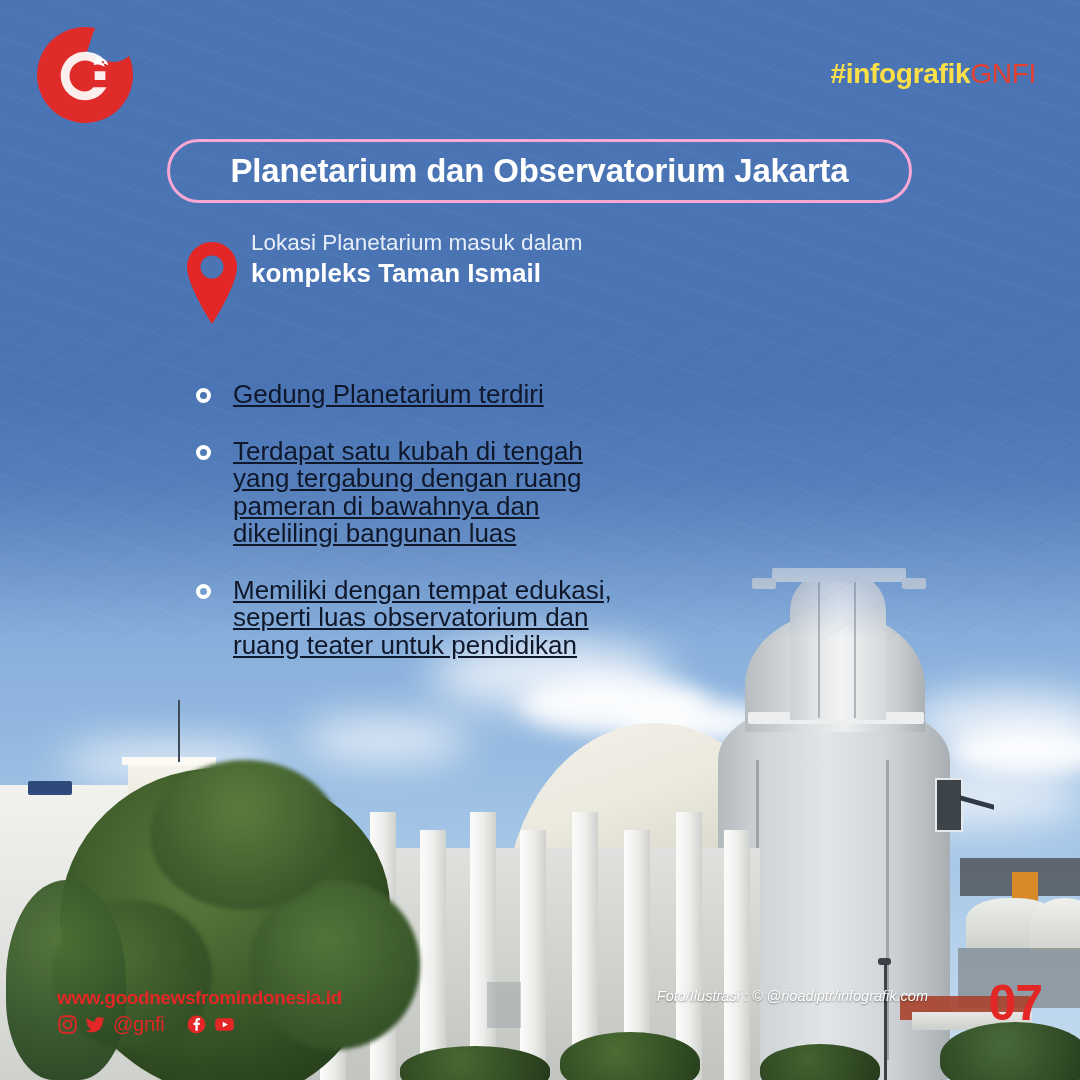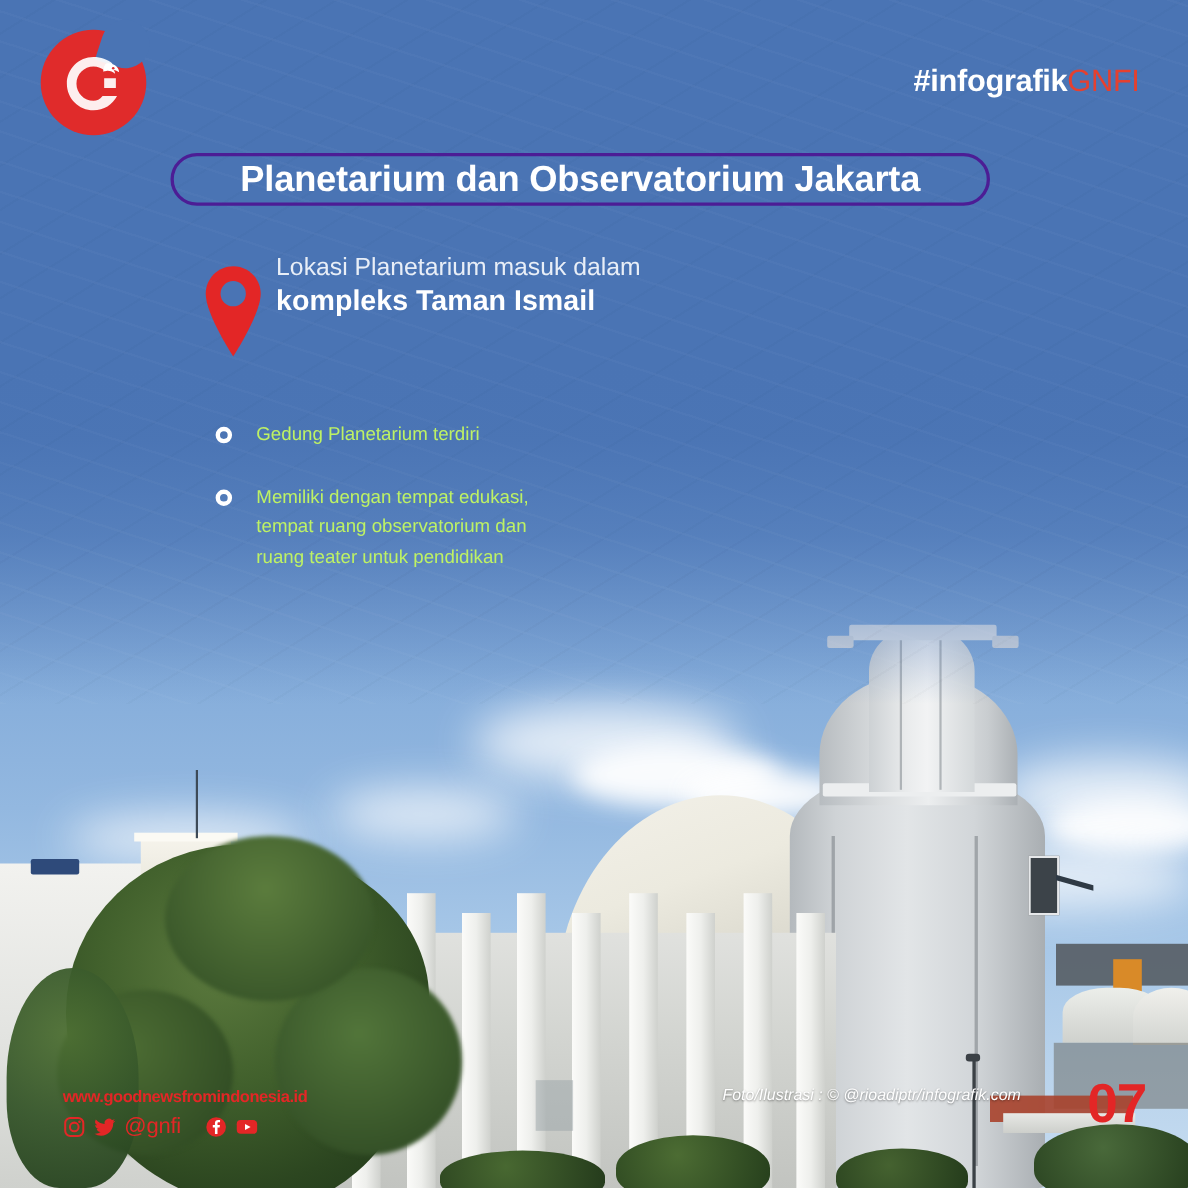--- a/index.html
+++ b/index.html
@@ -168,27 +168,27 @@
   .logo-glyph{
     position:absolute;left:50%;top:52%;transform:translate(-50%,-50%);
     width:62px;height:62px;
   }
 
   
   .hashtag{
     position:absolute;right:44px;top:58px;
     font-size:28px;letter-spacing:-.3px;white-space:nowrap;
   }
-  .hashtag .bold{font-weight:bold;color:#ffffff;}
+  .hashtag .bold{font-weight:bold;color:#fde047;}
   .hashtag .light{font-weight:normal;color:#e5402f;}
 
   
   .title-pill{
-    position:absolute;left:155px;top:139px;width:745px;height:48px;
-    border:3px solid #4c1d95;border-radius:34px;
+    position:absolute;left:167px;top:139px;width:745px;height:64px;
+    border:3px solid #f9a8d4;border-radius:34px;
     display:flex;align-items:center;justify-content:center;
   }
   .title-text{
     color:#fff;font-weight:bold;font-size:33px;letter-spacing:-.2px;white-space:nowrap;
   }
 
   
   .loc{position:absolute;left:183px;top:228px;width:470px;}
   .pin{position:absolute;left:0;top:12px;width:58px;height:86px;}
   .loc-text{position:absolute;left:68px;top:0;width:400px;}
@@ -197,27 +197,27 @@
 
   
   .bullets{position:absolute;left:196px;top:381px;width:430px;}
   .bullet{position:relative;padding-left:37px;margin-bottom:29px;}
   .bullet:last-child{margin-bottom:0;}
   .bullet-mark{
     position:absolute;left:0;top:7px;width:15px;height:15px;
     border:4px solid #ffffff;border-radius:50%;
   }
   .bullet-text{
-    color:#bef264;font-size:17px;line-height:27.5px;font-weight:normal;
+    color:#0f172a;font-size:26px;line-height:27.5px;font-weight:normal;text-decoration:underline;
   }
 
   
   .footer{position:absolute;left:57px;bottom:44px;width:470px;}
   .site{
-    color:#e32626;font-weight:bold;font-size:15px;letter-spacing:-.4px;line-height:24px;
+    color:#e32626;font-weight:bold;font-size:19px;letter-spacing:-.4px;line-height:24px;
   }
   .handles{display:flex;align-items:center;gap:7px;margin-top:3px;}
   .handles .hname{color:#e32626;font-size:20px;letter-spacing:-.2px;}
   .handles .sp{width:7px;}
   .ico{width:21px;height:21px;display:block;flex:none;}
 
   .credit{
     position:absolute;right:152px;bottom:76px;
     color:#ffffff;font-size:14.5px;font-style:italic;white-space:nowrap;
     text-shadow:0 1px 2px rgba(0,0,0,.45);
@@ -356,26 +356,35 @@
 
     <div class="bullets">
 
       <div class="bullet">
         <span class="bullet-mark"></span>
         <div class="bullet-text">
           <div>Gedung Planetarium terdiri</div>
         </div>
       </div>
 
+      <div class="bullet">
+        <span class="bullet-mark"></span>
+        <div class="bullet-text">
+          <div>Terdapat satu kubah di tengah</div>
+          <div>yang tergabung dengan ruang</div>
+          <div>pameran di bawahnya dan</div>
+          <div>dikelilingi bangunan luas</div>
+        </div>
+      </div>
 
       <div class="bullet">
         <span class="bullet-mark"></span>
         <div class="bullet-text">
           <div>Memiliki dengan tempat edukasi,</div>
-          <div>tempat ruang observatorium dan</div>
+          <div>seperti luas observatorium dan</div>
           <div>ruang teater untuk pendidikan</div>
         </div>
       </div>
 
     </div>
 
     <div class="footer">
       <div class="site">www.goodnewsfromindonesia.id</div>
       <div class="handles">
         <svg class="ico" viewBox="0 0 24 24">

